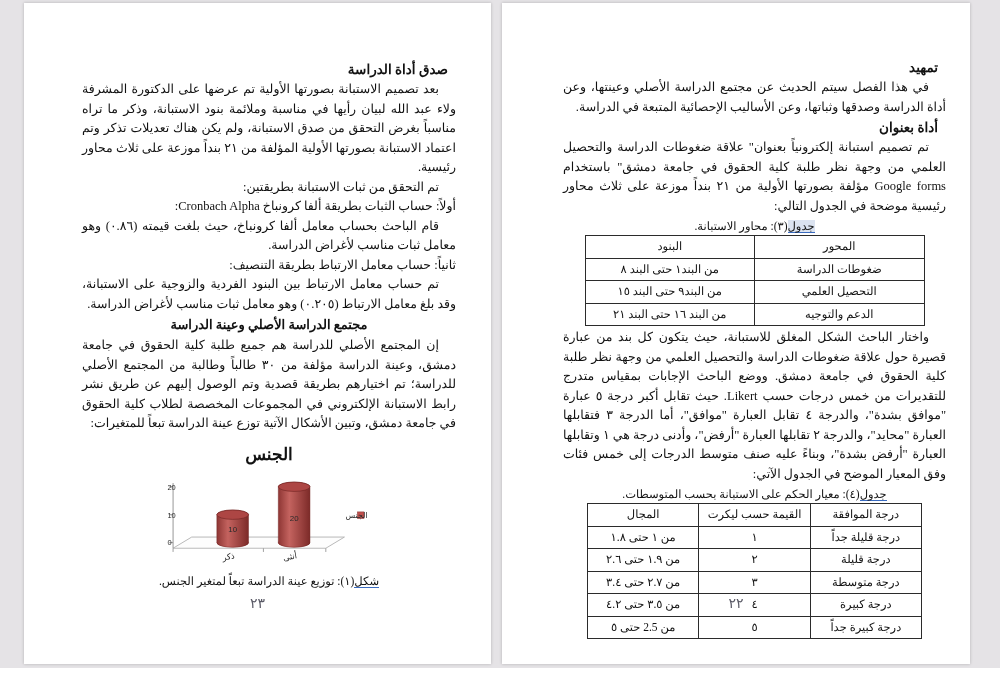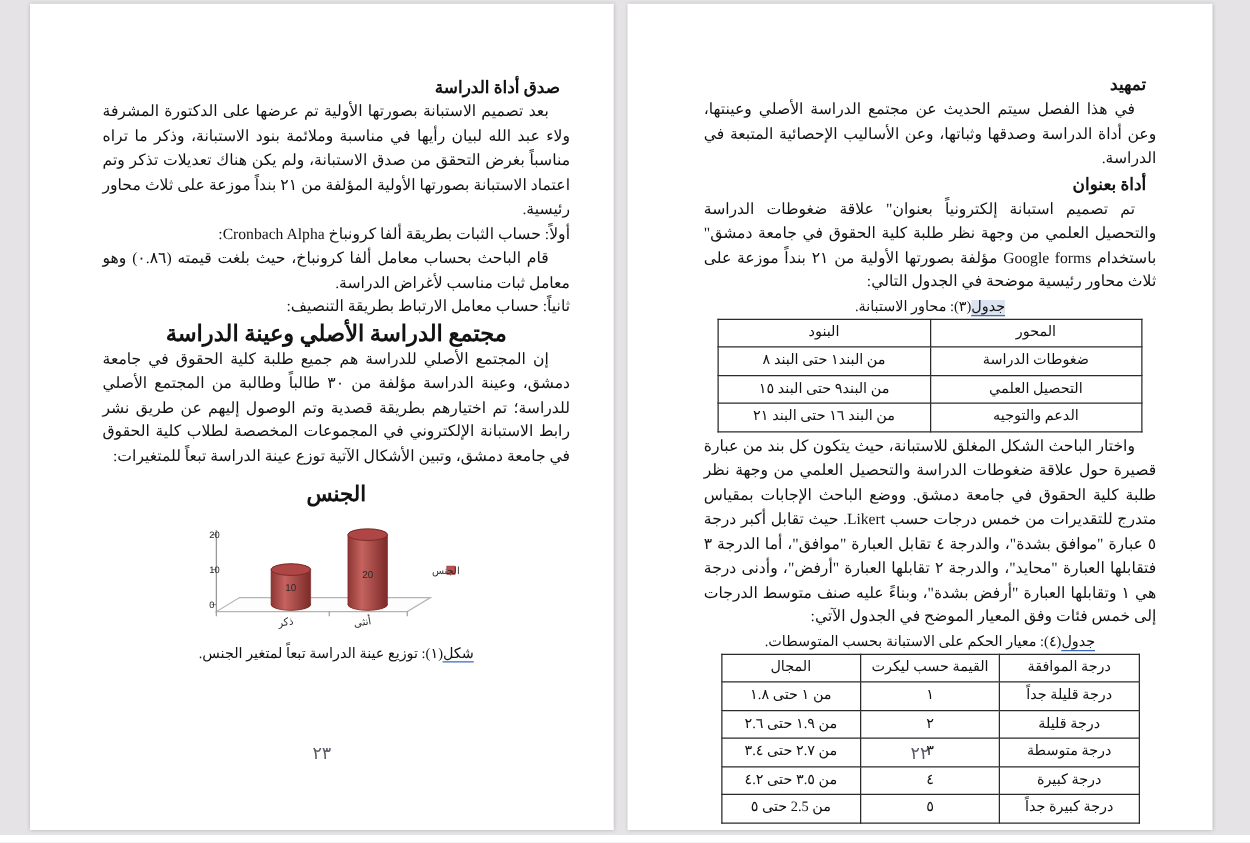--- a/index.html
+++ b/index.html
@@ -3,23 +3,23 @@
 <meta charset="utf-8">
 <style>
   html,body{margin:0;padding:0;}
   .canvas{position:relative;width:1000px;height:668px;background:#e5e3e6;overflow:hidden;
           font-family:"Liberation Serif","DejaVu Serif",serif;color:#121212;}
   .page{position:absolute;top:3px;height:661px;background:#fff;box-shadow:0 0 3px rgba(0,0,0,.22);}
   .page-left{left:24px;width:467px;}
   .page-right{left:502px;width:468px;}
   .inner{direction:rtl;text-align:justify;font-size:12.5px;line-height:19.5px;}
   .page-left .inner{padding:56px 35px 0 58px;}
-  .page-right .inner{padding:54px 45px 0 61px;}
+  .page-right .inner{padding:54px 24px 0 61px;}
   .h-sec{font-weight:bold;font-size:13.5px;line-height:21px;padding-right:8px;text-align:right;}
-  .h-center{font-weight:bold;font-size:18px;line-height:22px;text-align:center;}
+  .h-center{font-weight:bold;font-size:13px;line-height:22px;text-align:center;}
   .para{margin:0;text-indent:17px;}
   .flush{text-indent:0;}
   .caption{text-align:center;font-size:11.5px;line-height:16px;margin:2px 0 1px;text-indent:0;}
   .cap-link{border-bottom:1.2px solid #3a6bbf;cursor:pointer;}
   .cap-link.hl{background:#dbe3f0;}
   table.doc{border-collapse:collapse;table-layout:fixed;margin:1px auto 2px;direction:rtl;}
   table.doc td{border:1px solid #2b2b2b;text-align:center;vertical-align:middle;
                font-size:11.5px;padding:1px 4px;font-family:Liberation Serif, serif;}
   .t3{width:340px;} .t3 td{height:15px;}
   .t4{width:335px;} .t4 td{height:17px;}
@@ -32,23 +32,25 @@
 </style>
 </head>
 <body>
 
 <div class="canvas">
 
   <div class="page page-left">
     <div class="inner">
       <div class="h-sec">صدق أداة الدراسة</div>
       <p class="para">بعد تصميم الاستبانة بصورتها الأولية تم عرضها على الدكتورة المشرفة ولاء عبد الله لبيان رأيها في مناسبة وملائمة بنود الاستبانة، وذكر ما تراه مناسباً بغرض التحقق من صدق الاستبانة، ولم يكن هناك تعديلات تذكر وتم اعتماد الاستبانة بصورتها الأولية المؤلفة من ٢١ بنداً موزعة على ثلاث محاور رئيسية.</p>
+      <p class="para">تم التحقق من ثبات الاستبانة بطريقتين:</p>
       <p class="para flush">أولاً: حساب الثبات بطريقة ألفا كرونباخ Cronbach Alpha:</p>
       <p class="para">قام الباحث بحساب معامل ألفا كرونباخ، حيث بلغت قيمته (٠.٨٦) وهو معامل ثبات مناسب لأغراض الدراسة.</p>
       <p class="para flush">ثانياً: حساب معامل الارتباط بطريقة التنصيف:</p>
+      <p class="para">تم حساب معامل الارتباط بين البنود الفردية والزوجية على الاستبانة، وقد بلغ معامل الارتباط (٠.٢٠٥) وهو معامل ثبات مناسب لأغراض الدراسة.</p>
       <div class="h-center">مجتمع الدراسة الأصلي وعينة الدراسة</div>
       <p class="para">إن المجتمع الأصلي للدراسة هم جميع طلبة كلية الحقوق في جامعة دمشق، وعينة الدراسة مؤلفة من ٣٠ طالباً وطالبة من المجتمع الأصلي للدراسة؛ تم اختيارهم بطريقة قصدية وتم الوصول إليهم عن طريق نشر رابط الاستبانة الإلكتروني في المجموعات المخصصة لطلاب كلية الحقوق في جامعة دمشق، وتبين الأشكال الآتية توزع عينة الدراسة تبعاً للمتغيرات:</p>
 
       <div class="chart-title">الجنس</div>
 
       <div class="chart-wrap">
         <svg width="252" height="95" viewBox="0 0 270 102">
           <defs>
             <linearGradient id="cylGrad" x1="0" y1="0" x2="1" y2="0">
               <stop offset="0" stop-color="#8e3634"></stop>

